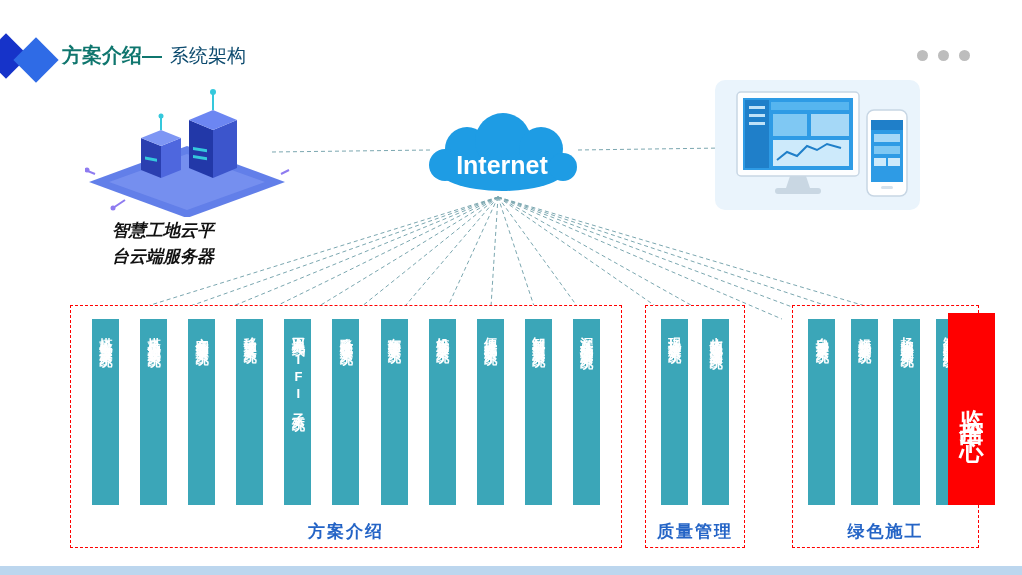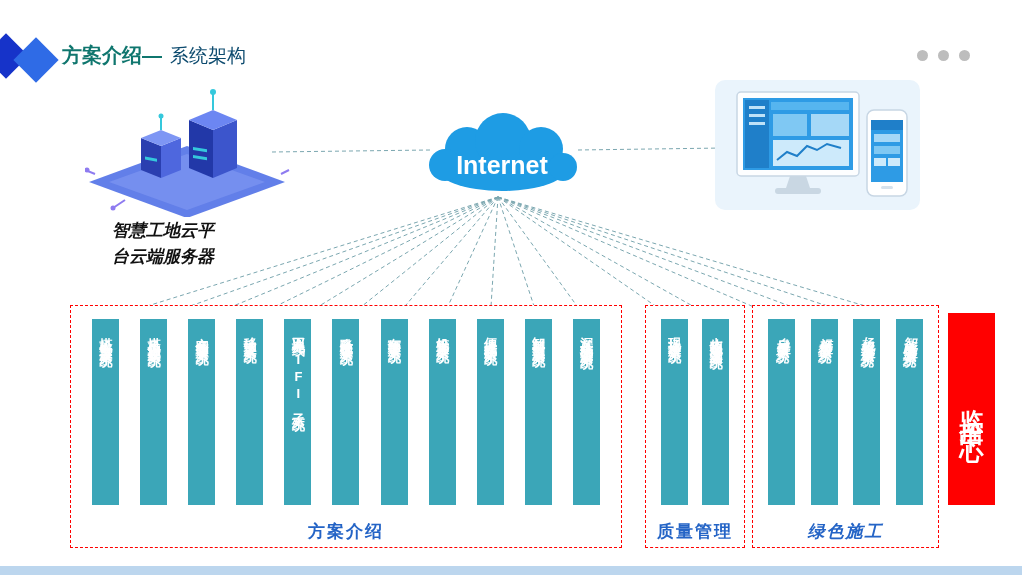--- a/index.html
+++ b/index.html
@@ -32,21 +32,21 @@
   .group .bars{flex:1;display:flex;justify-content:space-evenly;align-items:flex-start;padding-top:13px;}
   .bar{width:27px;height:186px;background:var(--bar);color:#fff;
        writing-mode:vertical-rl;text-orientation:upright;
        font-size:13px;font-weight:700;letter-spacing:2px;
        display:flex;justify-content:flex-start;align-items:center;
        padding-top:8px;box-sizing:border-box;}
   .group-label{height:32px;display:flex;align-items:center;justify-content:center;
        color:var(--label-blue);font-size:17px;font-weight:700;letter-spacing:2px;}
   #group-safety{left:70px;width:552px;}
   #group-quality{left:645px;width:100px;justify-content:flex-end;}
-  #group-green{left:752px;width:187px;font-style:italic;}
+  #group-green{left:792px;width:187px;}
 
   
   #monitor-center{position:absolute;left:948px;top:313px;width:47px;height:192px;
        background:var(--red);color:#fff;writing-mode:vertical-rl;text-orientation:upright;
        font-size:24px;font-weight:700;letter-spacing:10px;
        display:flex;justify-content:center;align-items:center;}
 
   #bottom-strip{position:absolute;left:0;bottom:0;width:100%;height:9px;background:var(--strip);}
 </style>
 </head>

